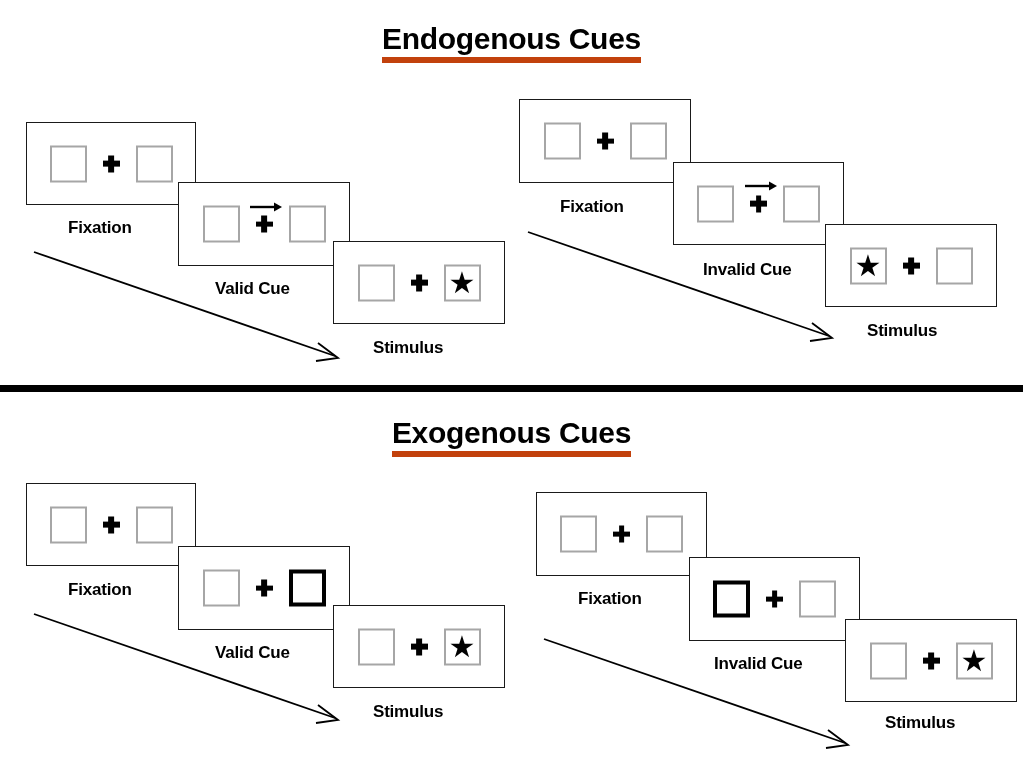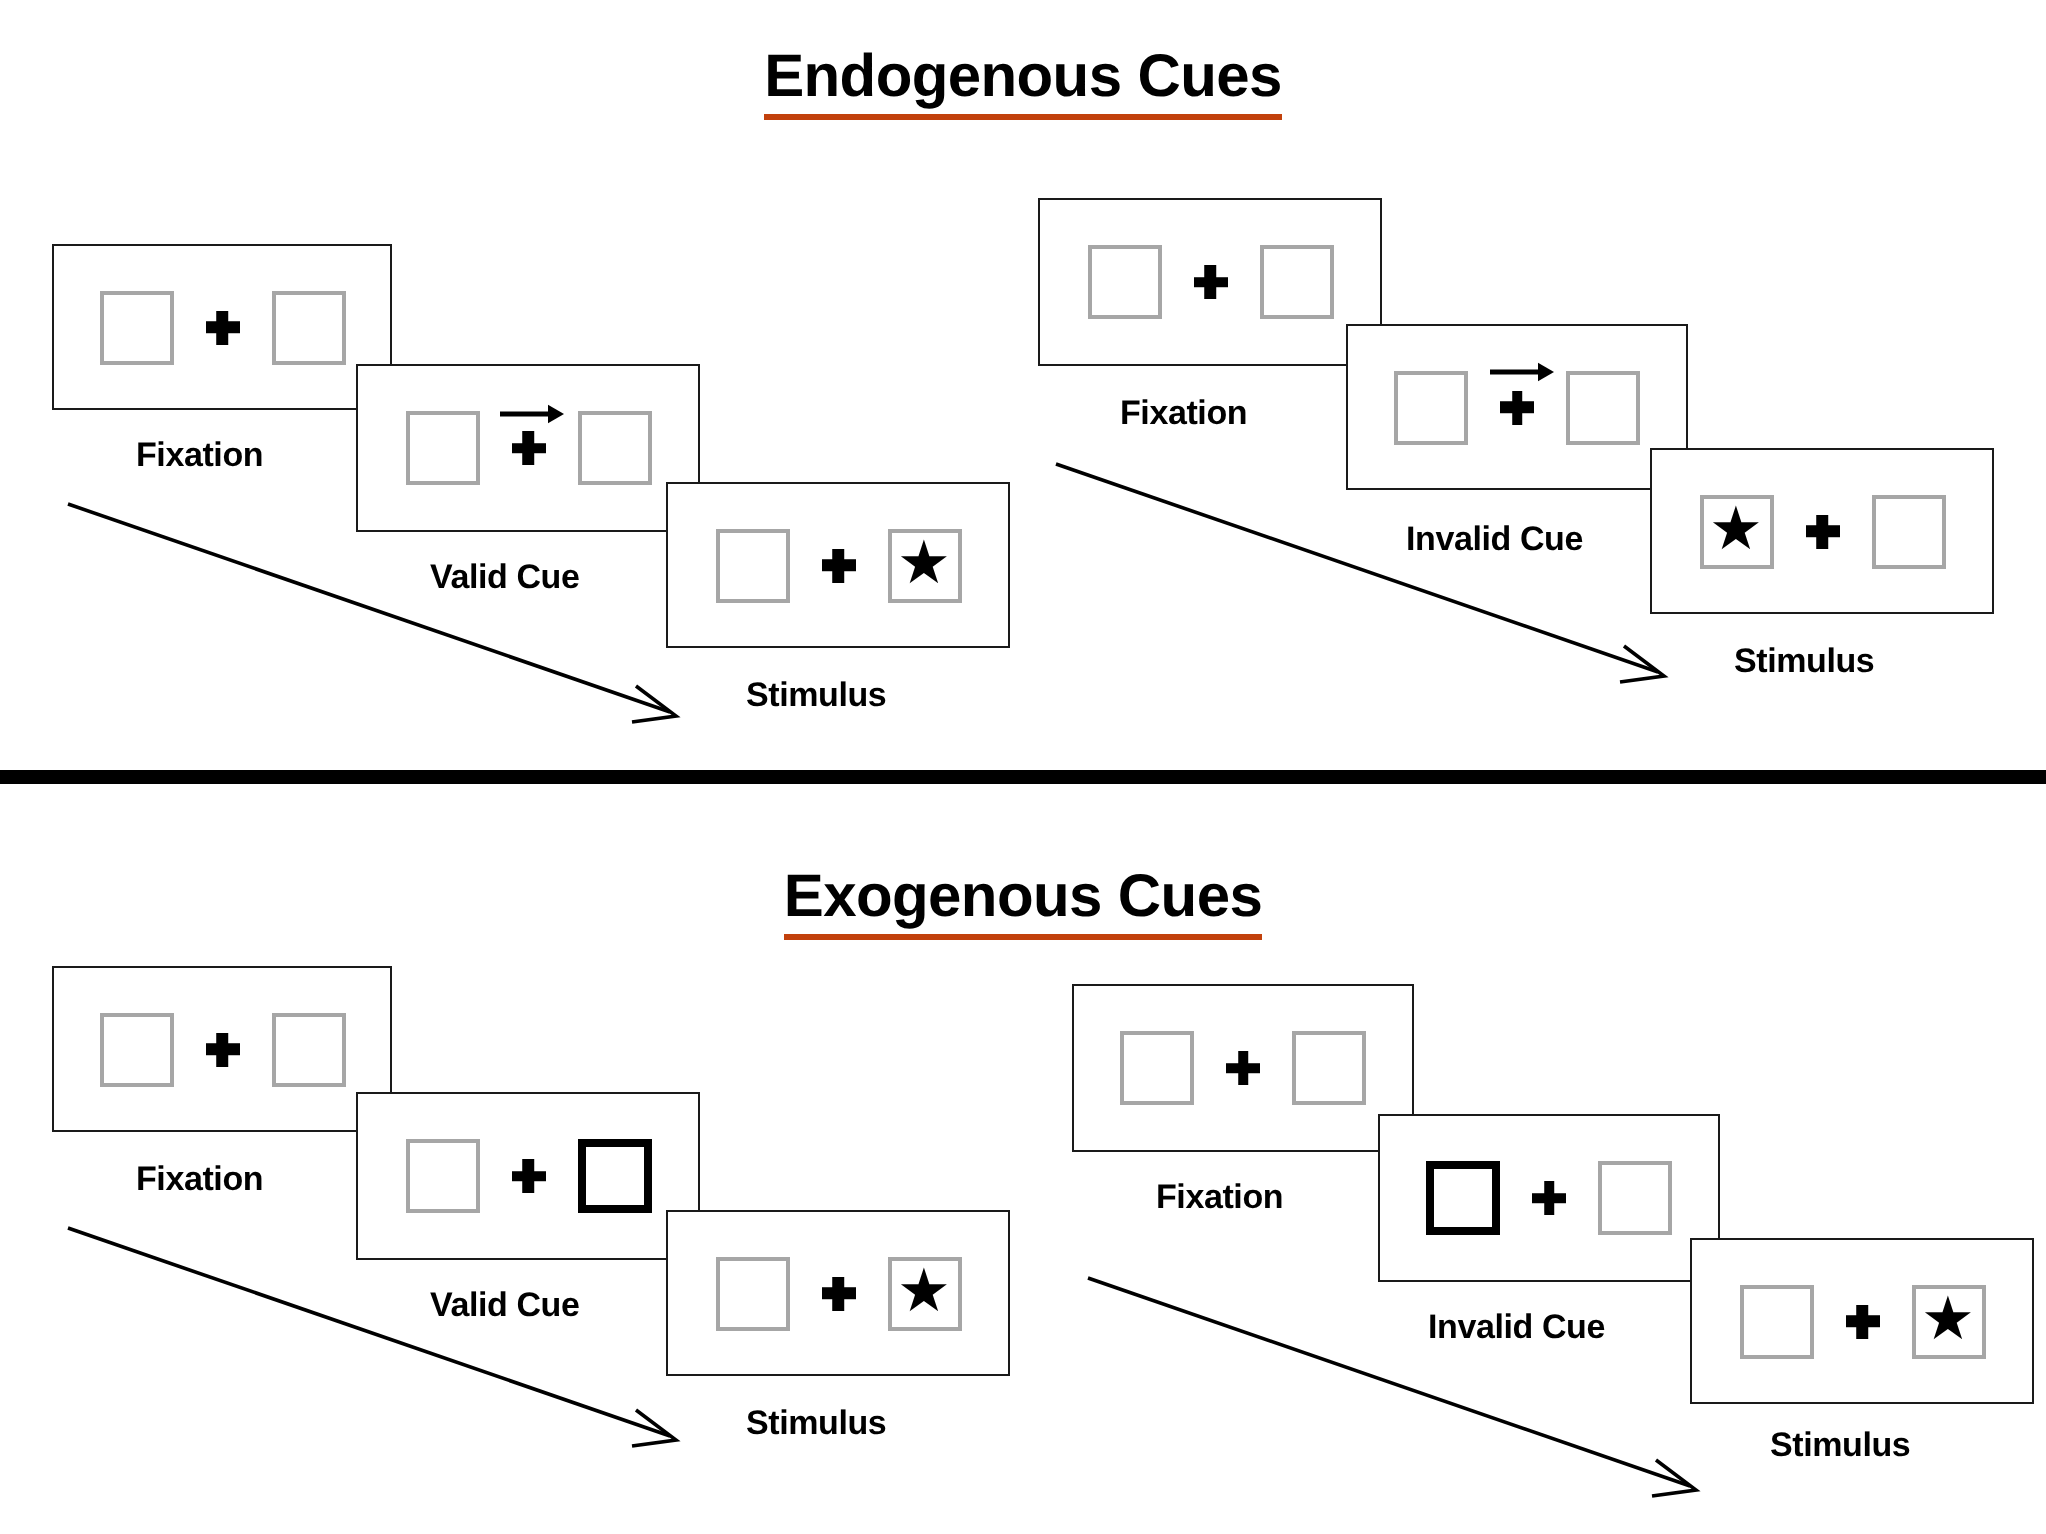--- a/index.html
+++ b/index.html
@@ -21,21 +21,21 @@
     position: absolute;
     width: 100%;
     text-align: center;
     font-weight: bold;
     font-size: 30px;
     letter-spacing: -0.3px;
     line-height: 1;
     color: #000;
   }
   .section-title span {
-    border-bottom: 3px solid #c2410c;
+    border-bottom: 6px solid #c2410c;
     padding-bottom: 2px;
   }
 
   
   .divider {
     position: absolute;
     left: 0;
     width: 1023px;
     height: 7px;
     background: #000;
@@ -205,21 +205,21 @@
 </div>
 <div class="caption" style="left:867px; top:321px;">Stimulus</div>
 
 <svg class="flow-arrow" style="left:524px; top:228px;" width="320" height="120" viewBox="0 0 320 120">
   <line x1="4" y1="4" x2="305" y2="108" stroke="#000" stroke-width="1.8"></line>
   <polyline points="288,95 308,110 286,113" fill="none" stroke="#000" stroke-width="1.8"></polyline>
 </svg>
 
 <div class="divider" style="top:385px;"></div>
 
-<div class="section-title" style="top:418px;margin-top:16px;">
+<div class="section-title" style="top:418px;">
   <span>Exogenous Cues</span>
 </div>
 
 <div class="panel" style="left:26px; top:483px; width:170px; height:83px;">
   <div class="panel-inner">
     <div class="sq" style="width:37px;height:37px;"></div>
     <div class="plus" style="width:17px;height:17px;margin:0 16px;"></div>
     <div class="sq" style="width:37px;height:37px;"></div>
   </div>
 </div>

